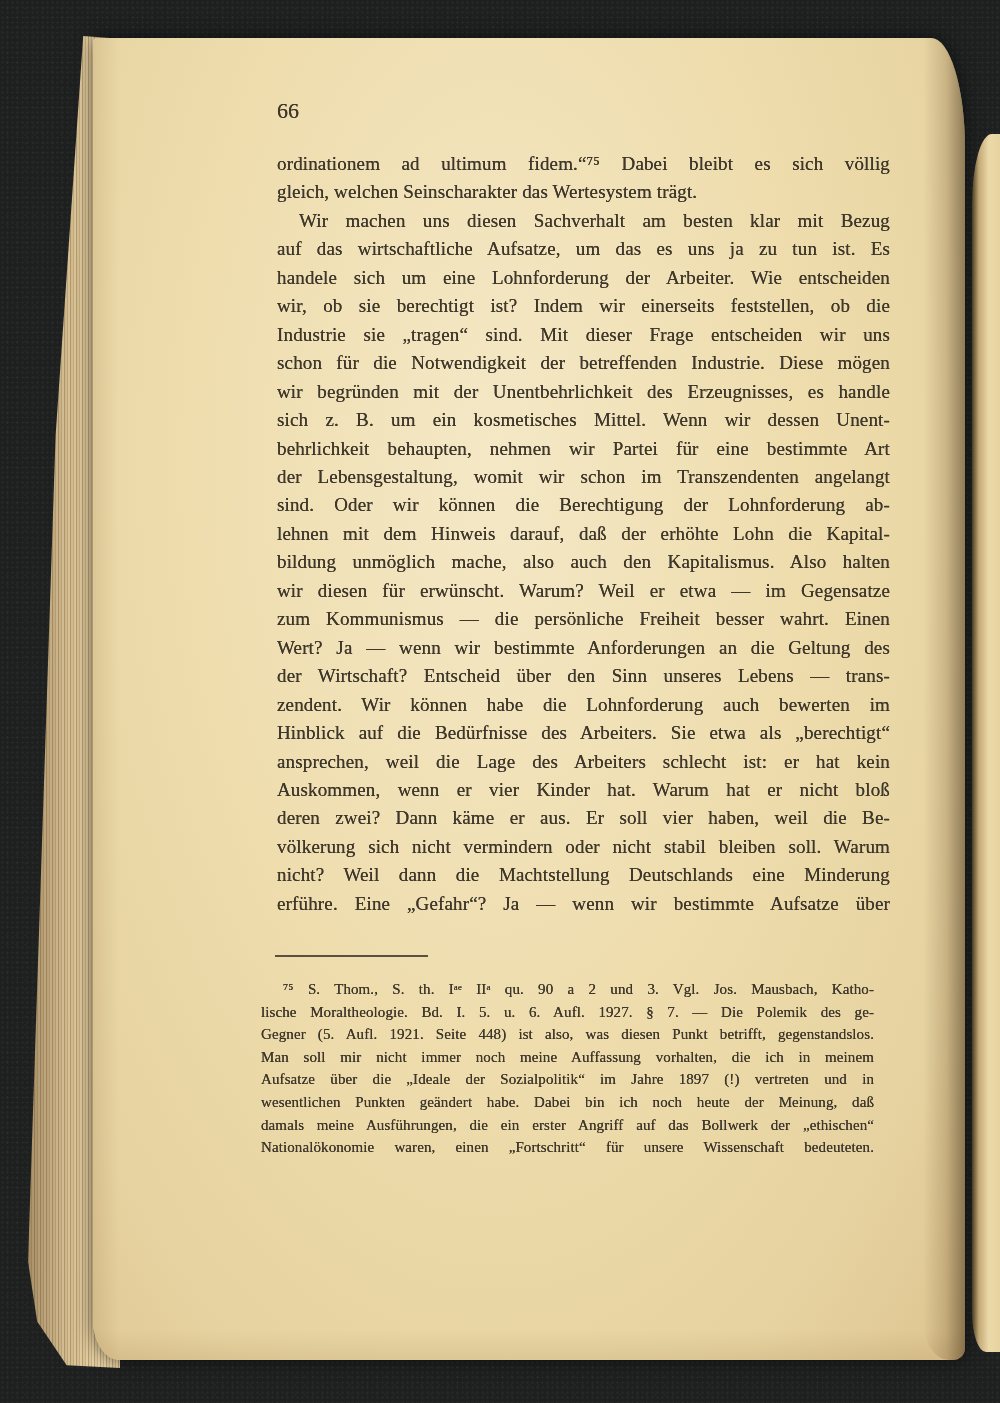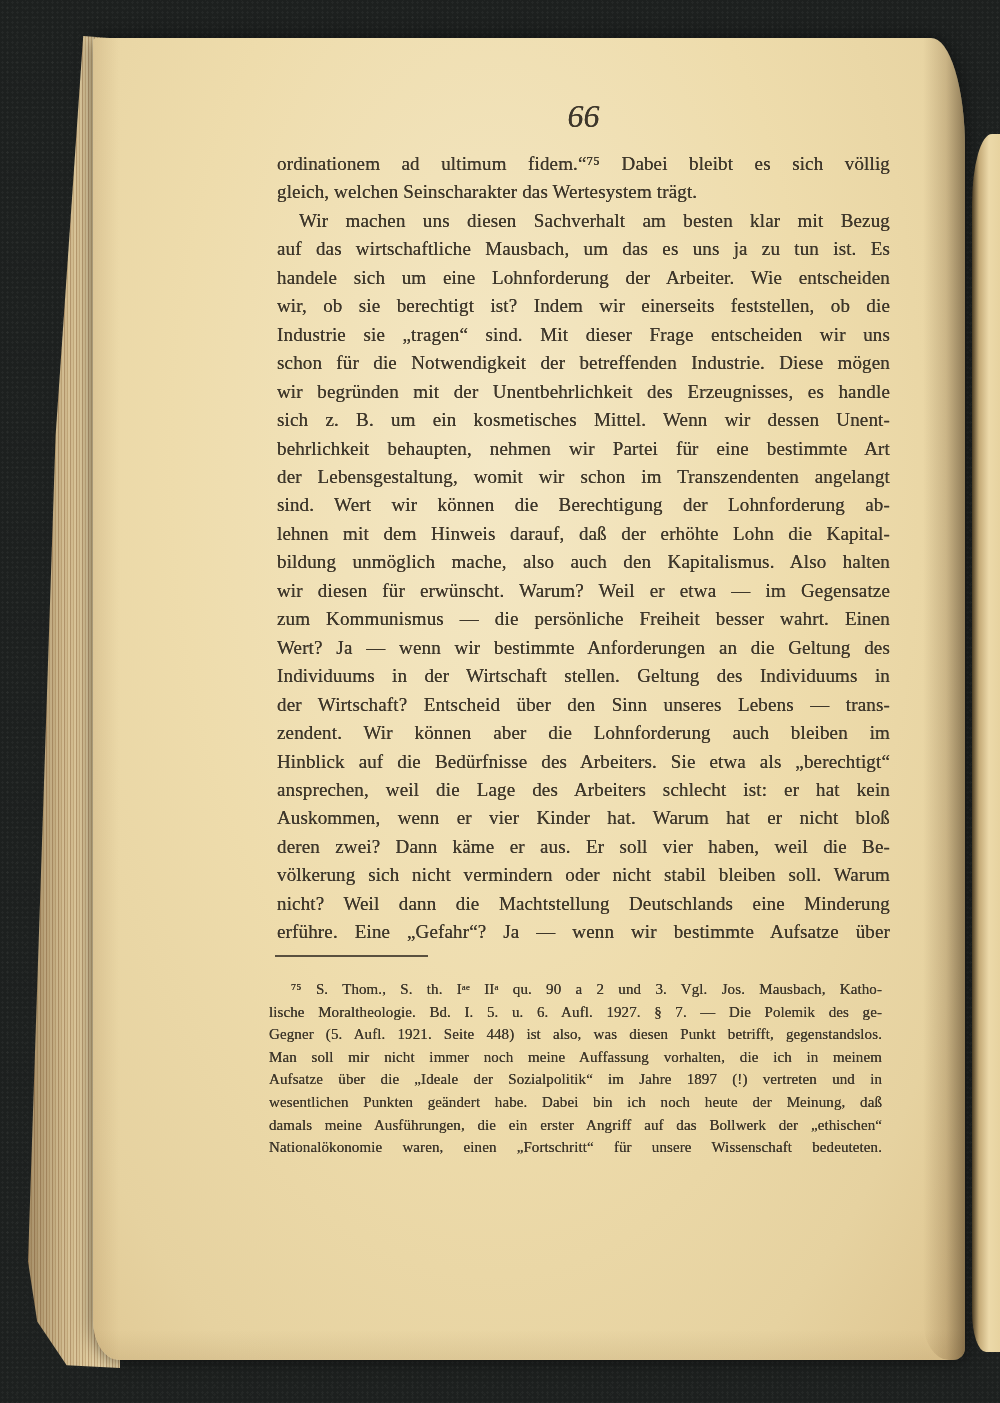--- a/index.html
+++ b/index.html
@@ -50,35 +50,34 @@
   
   .facing-page{
     position:absolute;left:972px;top:134px;width:28px;height:1218px;
     background:linear-gradient(90deg, #3a2f1d 0, #a8placeholder 0);
     background:linear-gradient(90deg, #4a3b22 0, #c4aa77 7px, #ecd9a9 17px, #e7d3a0 100%);
     border-top-left-radius:20px 70px;
     border-bottom-left-radius:14px 40px;
   }
   .page-number{
     position:absolute;left:184px;top:60px;width:613px;
-    text-align:center;font-size:32px;color:var(--ink);
+    text-align:left;font-size:22px;color:var(--ink);
     text-shadow:0 0 0.4px currentColor;
-    font-style:italic;
   }
   .body-text{
     position:absolute;left:184px;top:112px;width:613px;
     font-size:19px;line-height:28.45px;color:var(--ink);
     letter-spacing:0.15px;text-shadow:0 0 0.35px currentColor;
   }
   .footnote-rule{
     position:absolute;left:182px;top:917px;width:153px;height:2px;
     background:rgba(62,55,43,0.85);
   }
   .footnote-text{
-    position:absolute;left:176px;top:940px;width:613px;
+    position:absolute;left:168px;top:940px;width:613px;
     font-size:15px;line-height:22.6px;color:var(--ink);
     letter-spacing:0.1px;text-shadow:0 0 0.3px currentColor;
     font-family:"Liberation Serif","DejaVu Serif","DejaVu Sans",serif;
   }
   .line{
     text-align:justify;text-align-last:justify;
     white-space:normal;overflow:visible;
   }
   .line.par-end{text-align-last:left;}
   .line.indent{text-indent:22px;}
@@ -90,38 +89,37 @@
 
   <div class="fore-edge"></div>
 
   <div class="page">
     <div class="page-number">66</div>
 
     <div class="body-text">
         <div class="line">ordinationem ad ultimum fidem.“⁷⁵ Dabei bleibt es sich völlig</div>
         <div class="line par-end">gleich, welchen Seinscharakter das Wertesystem trägt.</div>
         <div class="line indent">Wir machen uns diesen Sachverhalt am besten klar mit Bezug</div>
-        <div class="line">auf das wirtschaftliche Mausbach, um das es uns ja zu tun ist. Es</div>
+        <div class="line">auf das wirtschaftliche Aufsatze, um das es uns ja zu tun ist. Es</div>
         <div class="line">handele sich um eine Lohnforderung der Arbeiter. Wie entscheiden</div>
         <div class="line">wir, ob sie berechtigt ist? Indem wir einerseits feststellen, ob die</div>
         <div class="line">Industrie sie „tragen“ sind. Mit dieser Frage entscheiden wir uns</div>
         <div class="line">schon für die Notwendigkeit der betreffenden Industrie. Diese mögen</div>
         <div class="line">wir begründen mit der Unentbehrlichkeit des Erzeugnisses, es handle</div>
         <div class="line">sich z. B. um ein kosmetisches Mittel. Wenn wir dessen Unent-</div>
         <div class="line">behrlichkeit behaupten, nehmen wir Partei für eine bestimmte Art</div>
         <div class="line">der Lebensgestaltung, womit wir schon im Transzendenten angelangt</div>
-        <div class="line">sind. Wert wir können die Berechtigung der Lohnforderung ab-</div>
+        <div class="line">sind. Oder wir können die Berechtigung der Lohnforderung ab-</div>
         <div class="line">lehnen mit dem Hinweis darauf, daß der erhöhte Lohn die Kapital-</div>
         <div class="line">bildung unmöglich mache, also auch den Kapitalismus. Also halten</div>
         <div class="line">wir diesen für erwünscht. Warum? Weil er etwa — im Gegensatze</div>
         <div class="line">zum Kommunismus — die persönliche Freiheit besser wahrt. Einen</div>
         <div class="line">Wert? Ja — wenn wir bestimmte Anforderungen an die Geltung des</div>
-        <div class="line">Individuums in der Wirtschaft stellen. Geltung des Individuums in</div>
         <div class="line">der Wirtschaft? Entscheid über den Sinn unseres Lebens — trans-</div>
-        <div class="line">zendent. Wir können aber die Lohnforderung auch bleiben im</div>
+        <div class="line">zendent. Wir können habe die Lohnforderung auch bewerten im</div>
         <div class="line">Hinblick auf die Bedürfnisse des Arbeiters. Sie etwa als „berechtigt“</div>
         <div class="line">ansprechen, weil die Lage des Arbeiters schlecht ist: er hat kein</div>
         <div class="line">Auskommen, wenn er vier Kinder hat. Warum hat er nicht bloß</div>
         <div class="line">deren zwei? Dann käme er aus. Er soll vier haben, weil die Be-</div>
         <div class="line">völkerung sich nicht vermindern oder nicht stabil bleiben soll. Warum</div>
         <div class="line">nicht? Weil dann die Machtstellung Deutschlands eine Minderung</div>
         <div class="line">erführe. Eine „Gefahr“? Ja — wenn wir bestimmte Aufsatze über</div>
       </div>
 
     <div class="footnote-rule"></div>

